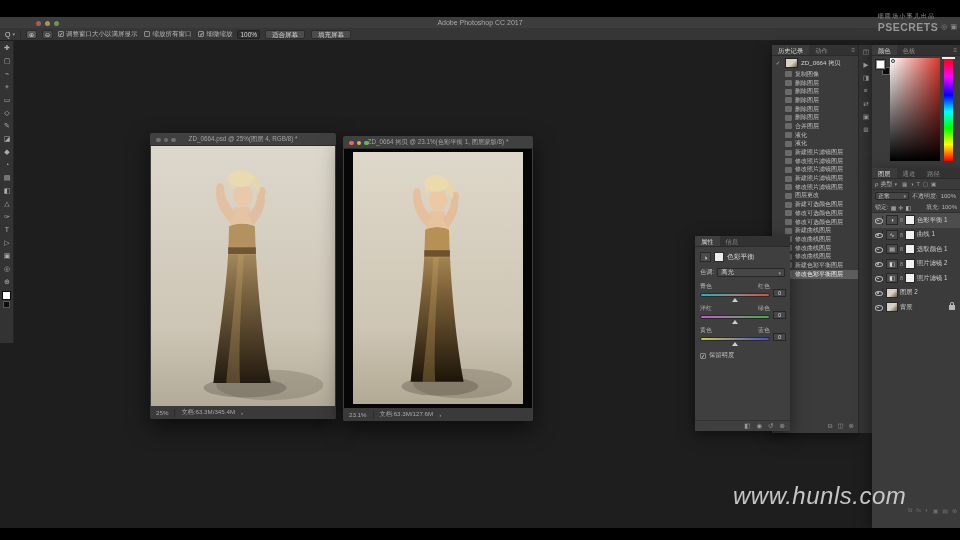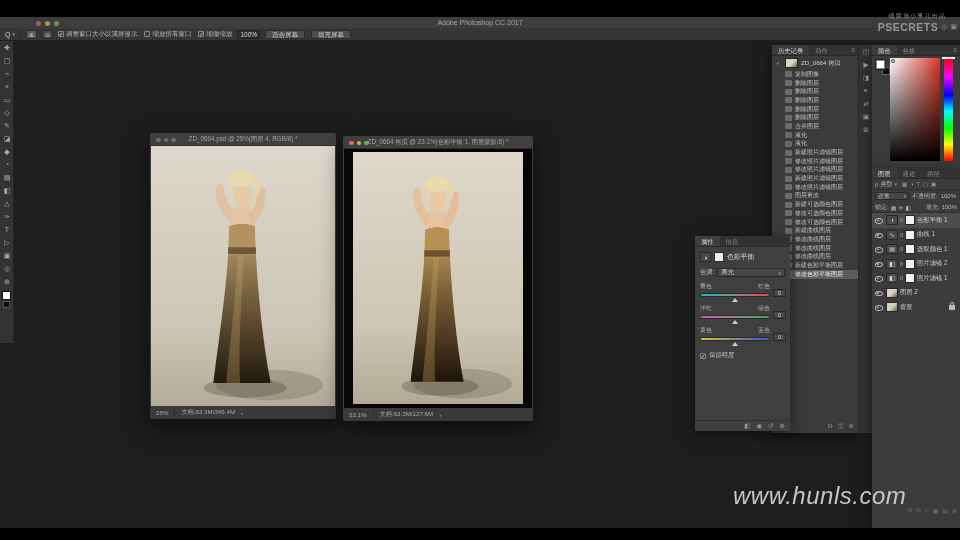--- a/index.html
+++ b/index.html
@@ -143,21 +143,21 @@
   .sthumb { position:absolute; left:50%; top:4px; margin-left:-3px; width:0; height:0;
             border-left:3px solid transparent; border-right:3px solid transparent; border-bottom:4px solid #cfcfcf; }
   .svalue { position:absolute; right:4px; top:8px; width:13px; height:8px; background:#474747;
             border:1px solid #272727; font-size:5.8px; line-height:7px; text-align:center; color:#d5d5d5; }
   .preserverow { display:flex; align-items:center; gap:3px; padding:4px 5px; font-size:6.3px; color:#c0c0c0; }
   .pfooter { position:absolute; left:0; right:0; bottom:0; height:11px; border-top:1px solid #323232;
              display:flex; align-items:center; justify-content:flex-end; gap:6px; padding:0 5px;
              font-size:6.5px; color:#9a9a9a; }
 
   
-  .brand { right:3px; top:12px; z-index:9; text-align:center; }
+  .brand { right:3px; top:12px; z-index:9; text-align:left; }
   .brand .l1 { font-size:6px; color:#8e8e8e; letter-spacing:1.2px; }
   .brand .l2 { display:flex; align-items:center; gap:3px; }
   .brand .nm { font-size:10.5px; font-weight:bold; letter-spacing:0.5px; color:#969696; }
   .brand .bi { font-size:7px; color:#8a8a8a; }
   .watermark { left:733px; top:482px; z-index:50; font-size:24px; color:#d4d4d4; opacity:.92; letter-spacing:.5px;font-style:italic; }
 </style>
 </head>
 <body>
 
 <svg width="0" height="0" style="position:absolute" aria-hidden="true">

